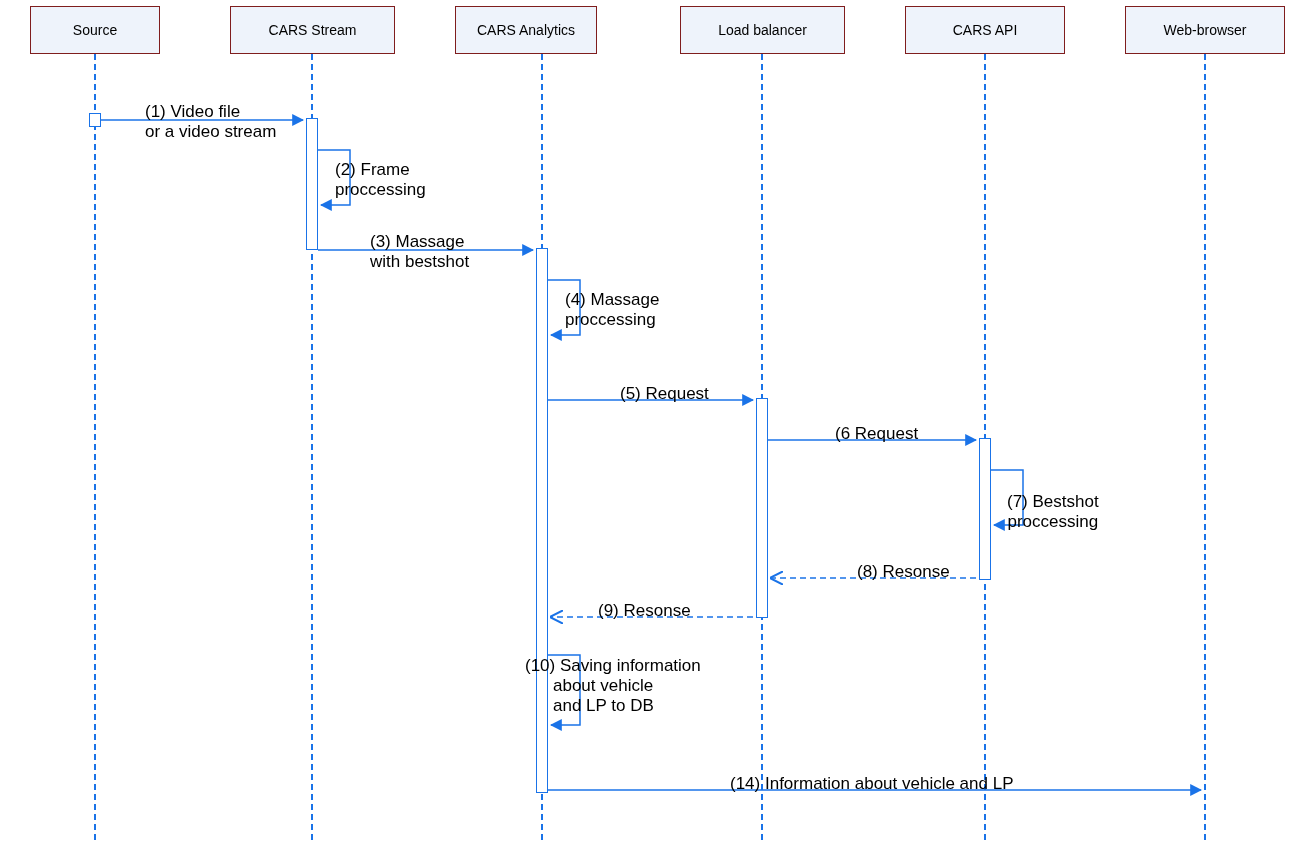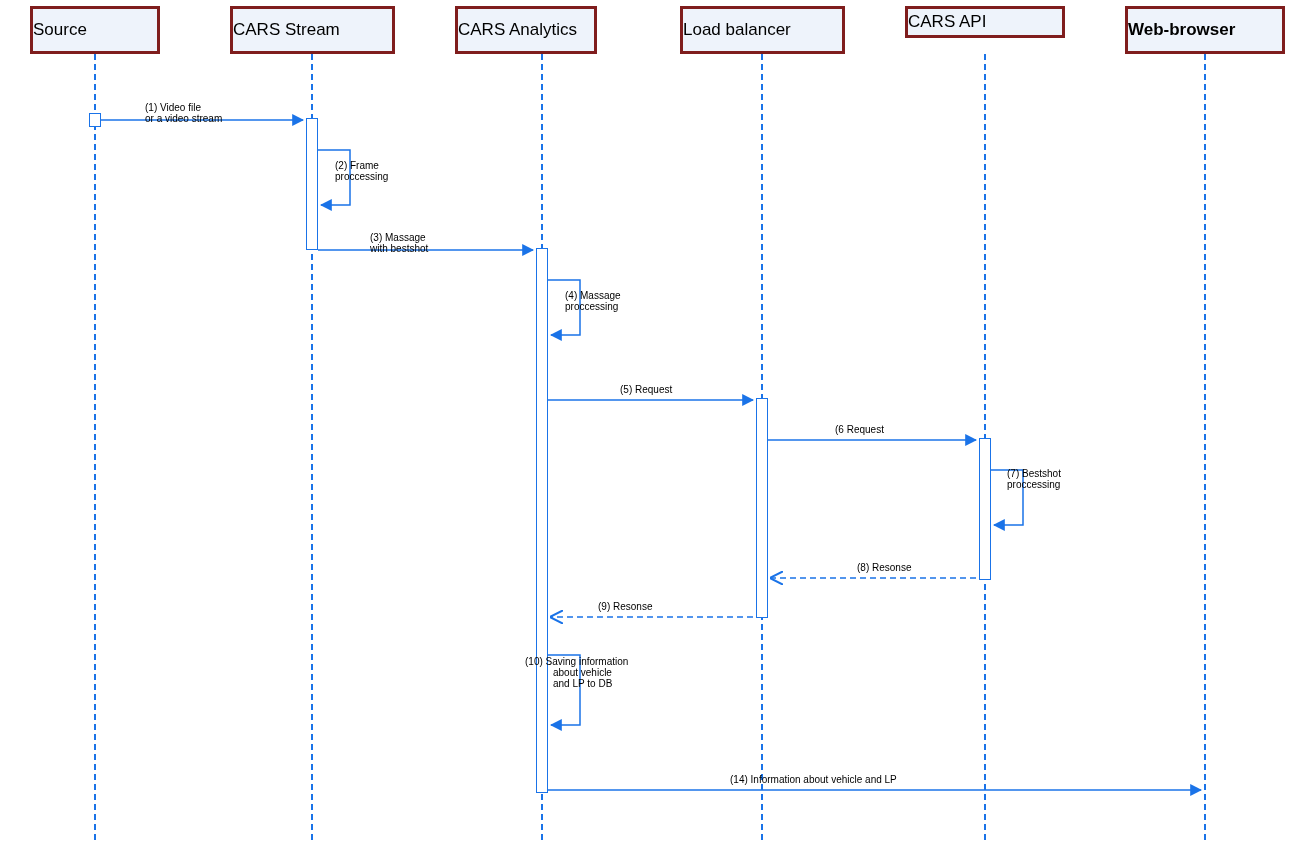--- a/index.html
+++ b/index.html
@@ -9,41 +9,42 @@
     font-family: Arial, Helvetica, sans-serif;
     font-size: 13px;
     color: #000000;
     width: 1308px;
     height: 852px;
     position: relative;
   }
   .participant-box {
     position: absolute;
     background: #eef3fb;
-    border: 3px solid #7f1d1d;
+    border: 1px solid #7f1d1d;
     display: flex;
     align-items: center;
+    justify-content: center;
     text-align: center;
-    font-size: 17px;
+    font-size: 14px;
     color: #000;
     box-sizing: border-box;
   }
   .lifeline {
     position: absolute;
     border-left: 2px dashed #1a73e8;
   }
   .activation {
     position: absolute;
     background: #ffffff;
     border: 1px solid #1a73e8;
     box-sizing: border-box;
   }
   .msg-label {
     position: absolute;
-    font-size: 10px;
+    font-size: 17px;
     color: #000;
     white-space: nowrap;
   }
   svg.arrows {
     position: absolute;
     top: 0;
     left: 0;
     width: 1308px;
     height: 852px;
     pointer-events: none;
@@ -57,24 +58,24 @@
 </div>
 <div class="participant-box" style="left:230px; top:6px; width:165px; height:48px;">
   <span>CARS Stream</span>
 </div>
 <div class="participant-box" style="left:455px; top:6px; width:142px; height:48px;">
   <span>CARS Analytics</span>
 </div>
 <div class="participant-box" style="left:680px; top:6px; width:165px; height:48px;">
   <span>Load balancer</span>
 </div>
-<div class="participant-box" style="left:905px; top:6px; width:160px; height:32px;">
+<div class="participant-box" style="left:905px; top:6px; width:160px; height:48px;">
   <span>CARS API</span>
 </div>
-<div class="participant-box" style="left:1125px; top:6px; width:160px; height:48px;font-weight:bold;">
+<div class="participant-box" style="left:1125px; top:6px; width:160px; height:48px;">
   <span>Web-browser</span>
 </div>
 
 <div class="lifeline" style="left:94px; top:54px; height:786px;"></div>
 <div class="lifeline" style="left:311px; top:54px; height:786px;"></div>
 <div class="lifeline" style="left:541px; top:54px; height:786px;"></div>
 <div class="lifeline" style="left:761px; top:54px; height:786px;"></div>
 <div class="lifeline" style="left:984px; top:54px; height:786px;"></div>
 <div class="lifeline" style="left:1204px; top:54px; height:786px;"></div>
 
@@ -142,21 +143,21 @@
 </div>
 
 <div class="msg-label" style="left:620px; top:384px;">
   <span>(5) Request</span>
 </div>
 
 <div class="msg-label" style="left:835px; top:424px;text-align:center;">
   <span>(6 Request</span>
 </div>
 
-<div class="msg-label" style="left:1007px; top:468px;">
+<div class="msg-label" style="left:1007px; top:492px;text-align:center;">
   <span>(7) Bestshot</span><br>
   <span>proccessing</span>
 </div>
 
 <div class="msg-label" style="left:835px; top:562px;margin-left:22px;">
   <span>(8) Resonse</span>
 </div>
 
 <div class="msg-label" style="left:598px; top:601px;">
   <span>(9) Resonse</span>

